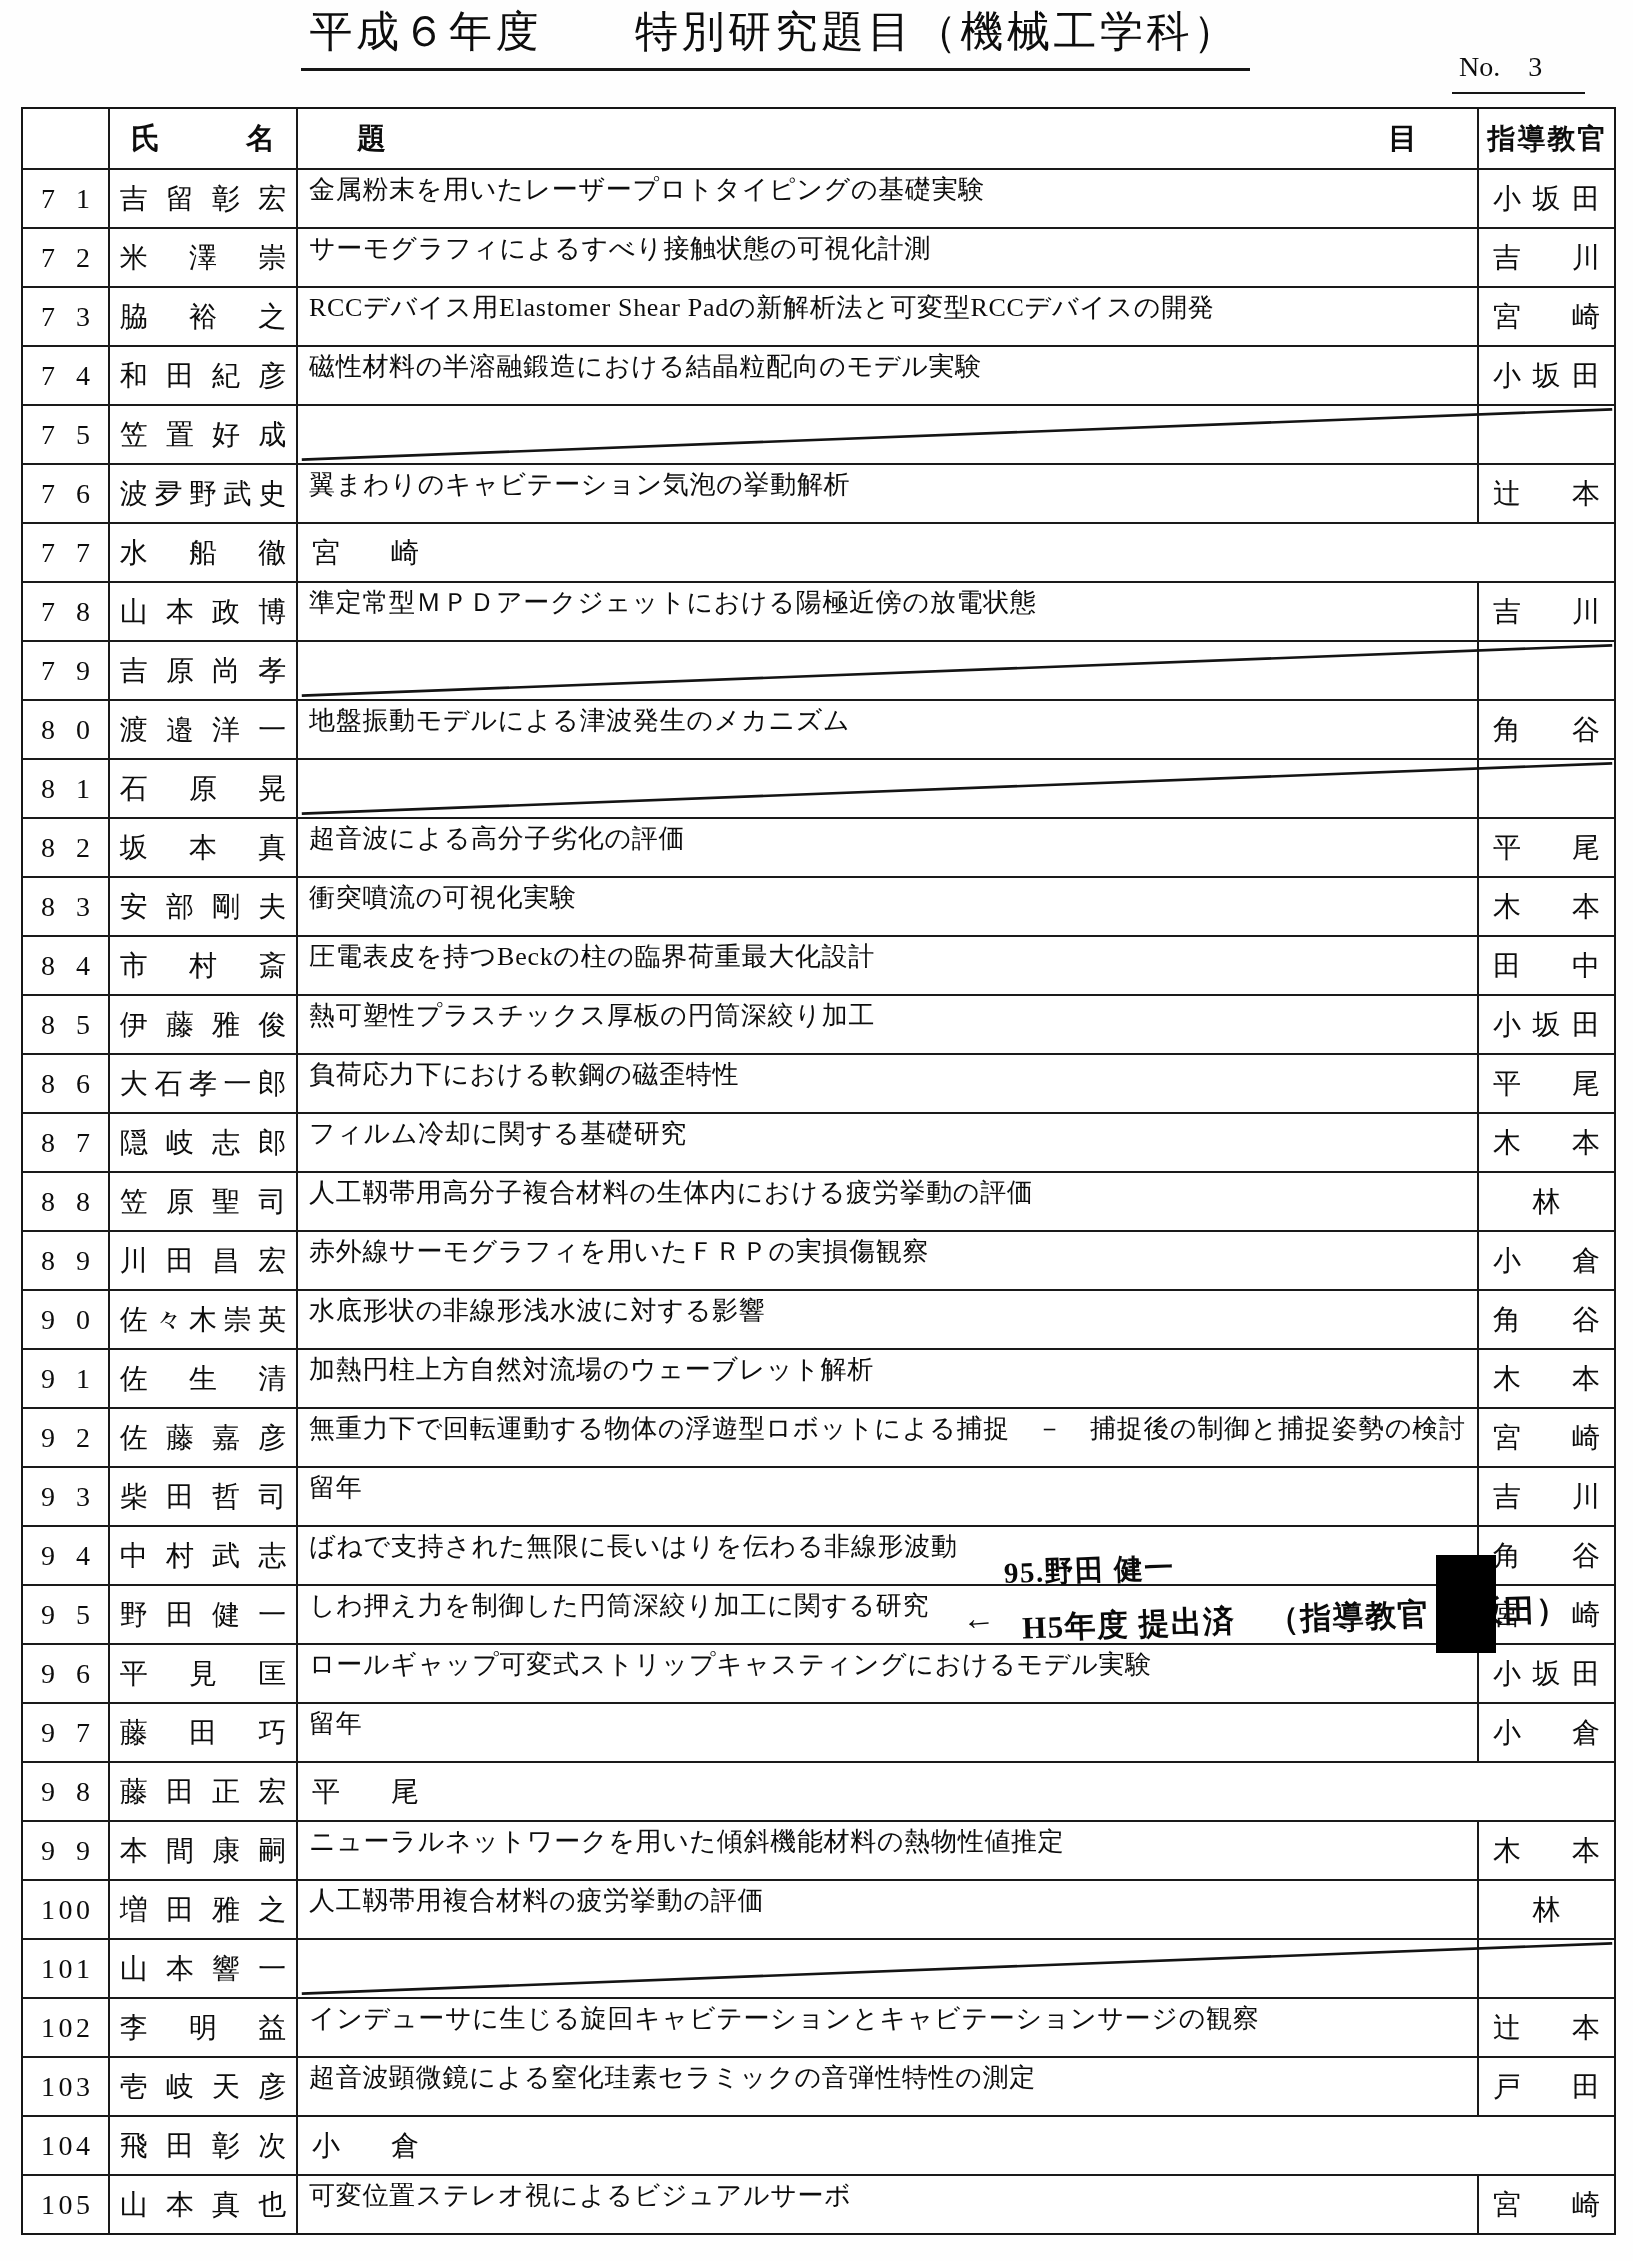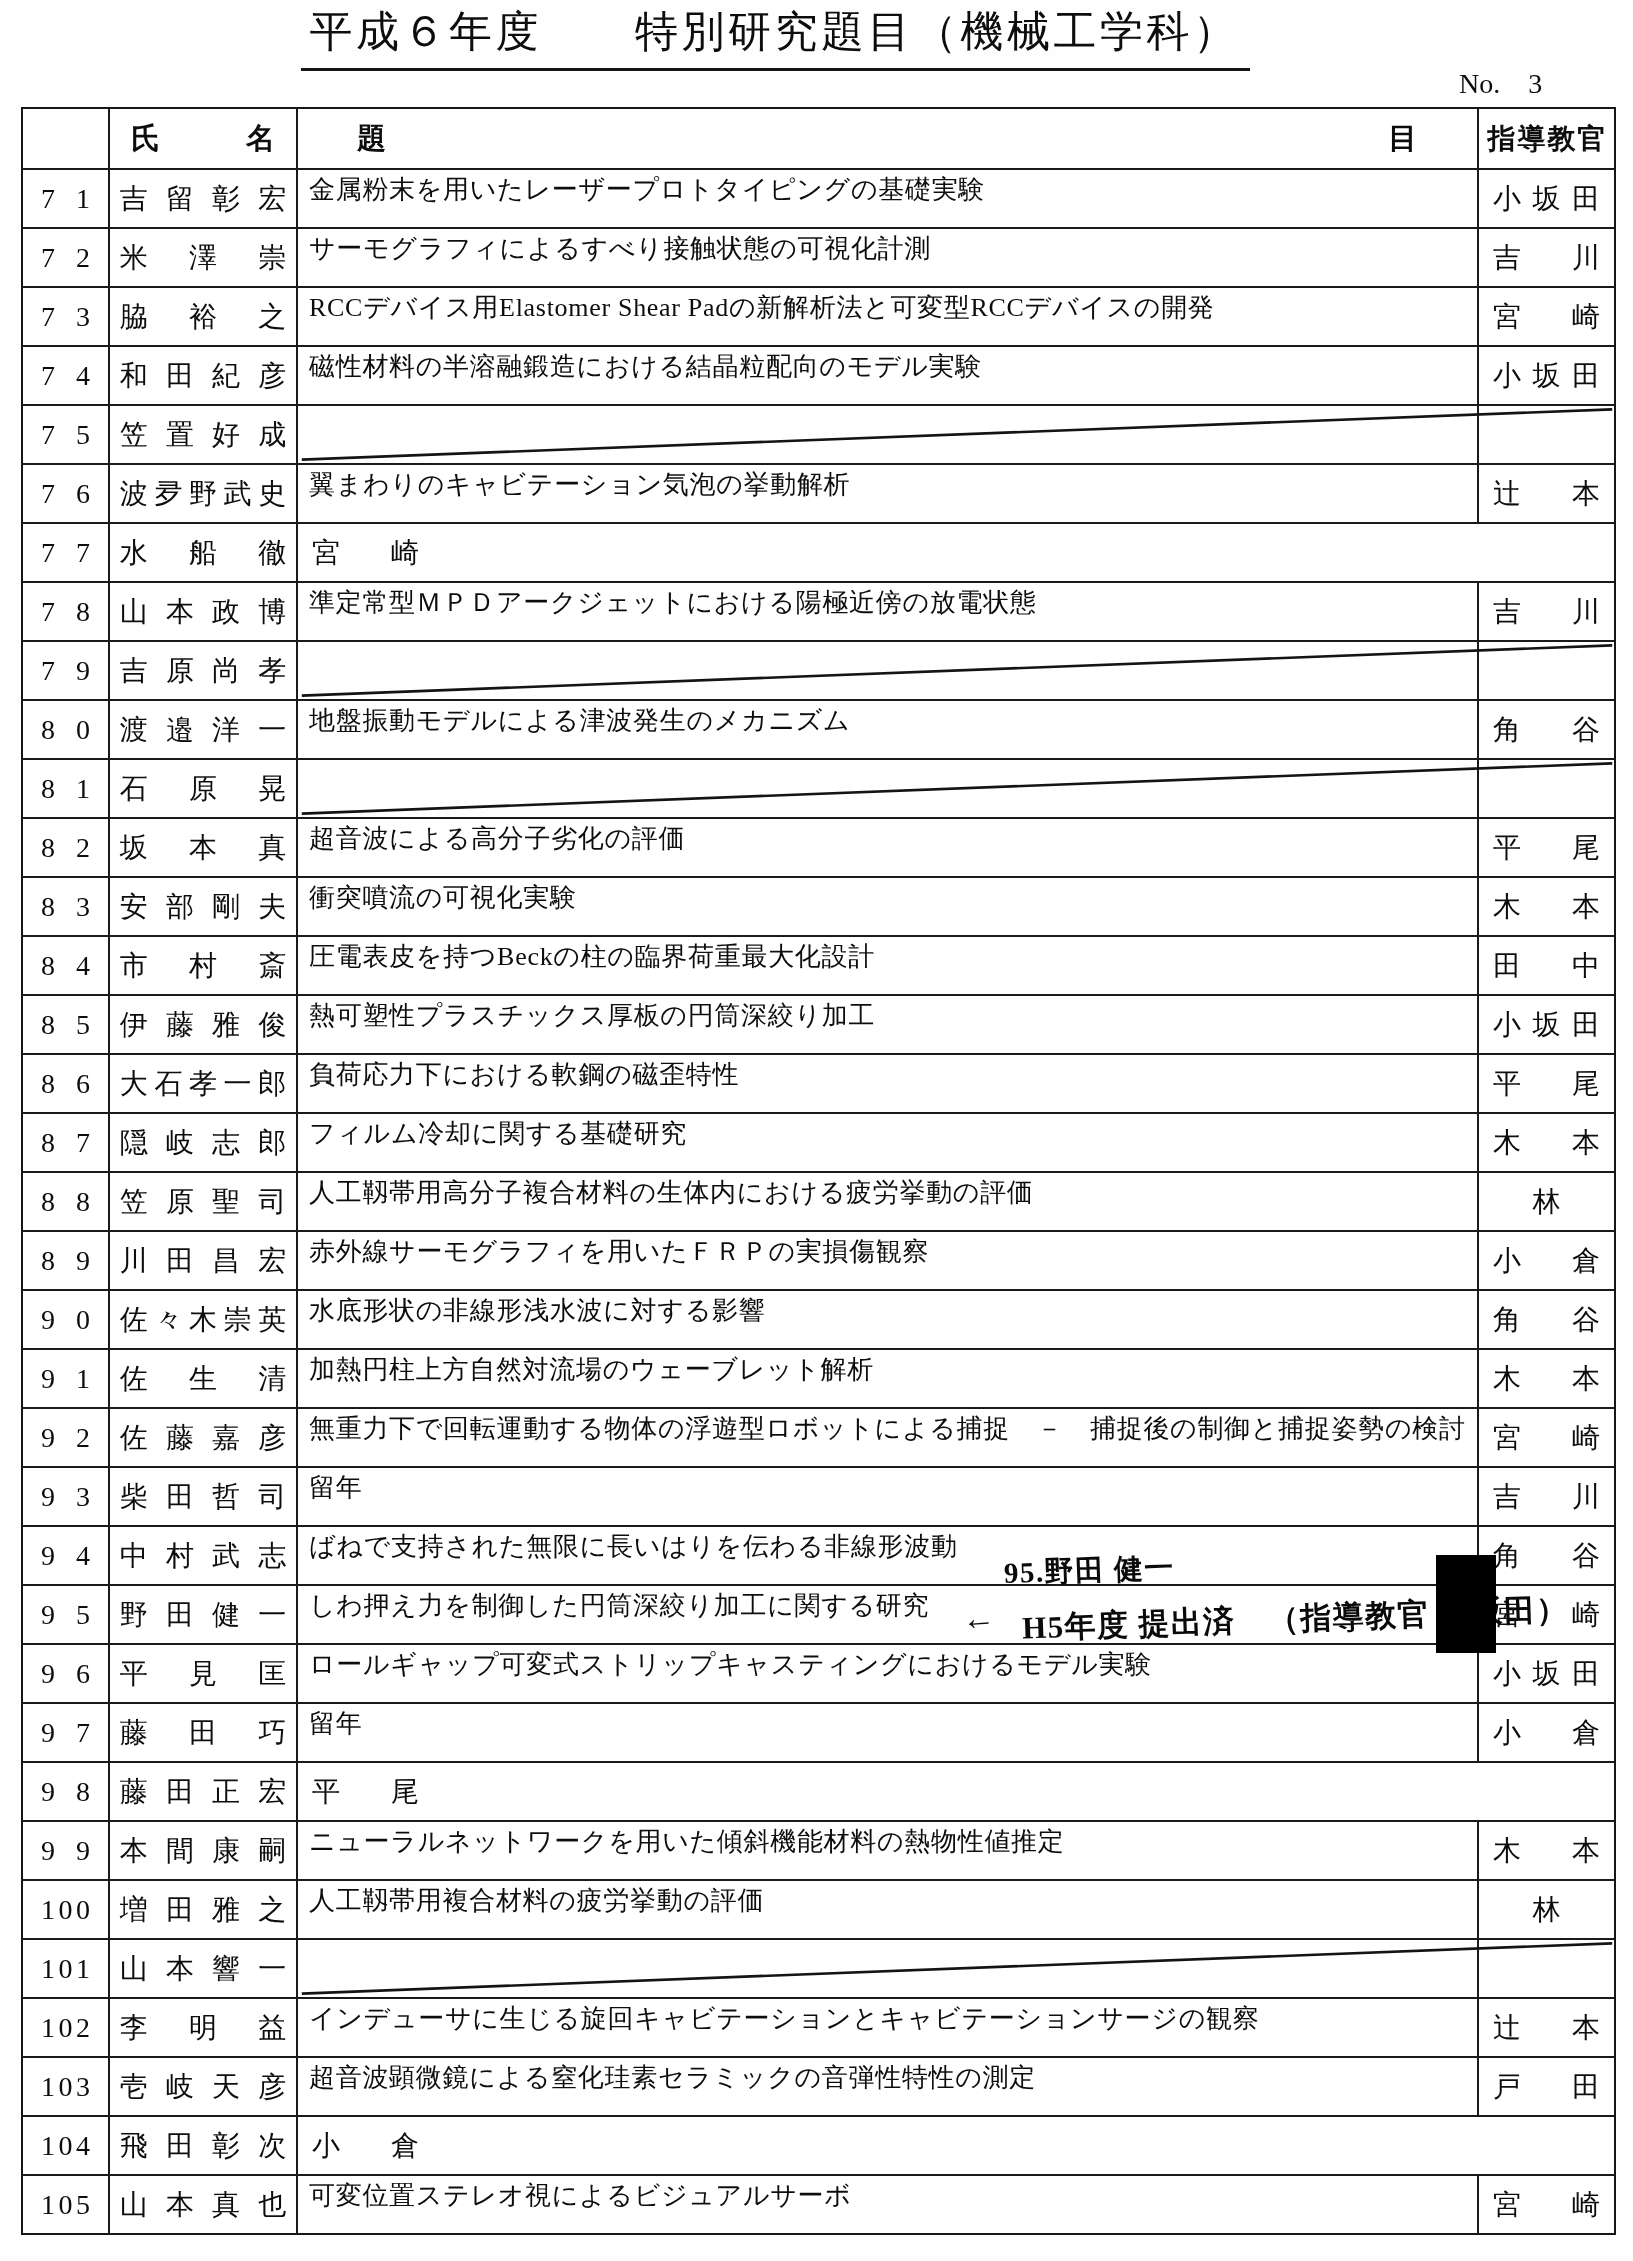--- a/index.html
+++ b/index.html
@@ -6,21 +6,21 @@
   body{
     width:1633px;height:2261px;position:relative;background:#fefefe;
     font-family:"Liberation Serif", serif;color:#0d0d0d;overflow:hidden;
   }
   .doc-title{
     position:absolute;left:301px;top:2.8px;font-size:43px;font-weight:400;
     letter-spacing:3.5px;white-space:pre;padding:0 11px 7px 8.4px;
     border-bottom:3.5px solid #161616;
   }
   .page-no{
-    position:absolute;left:1452px;top:65px;width:133px;font-size:28px;
+    position:absolute;left:1452px;top:48px;width:133px;font-size:28px;
     white-space:pre;padding:0 0 5.6px 7px;border-bottom:2.1px solid #161616;
     box-sizing:border-box;
   }
   .rtable{
     position:absolute;left:21px;top:107px;width:1591px;
     border:2.1px solid #161616;background:#fff;
   }
   .row{
     display:flex;box-sizing:border-box;height:59px;
     border-top:2.1px solid #1a1a1a;position:relative;

